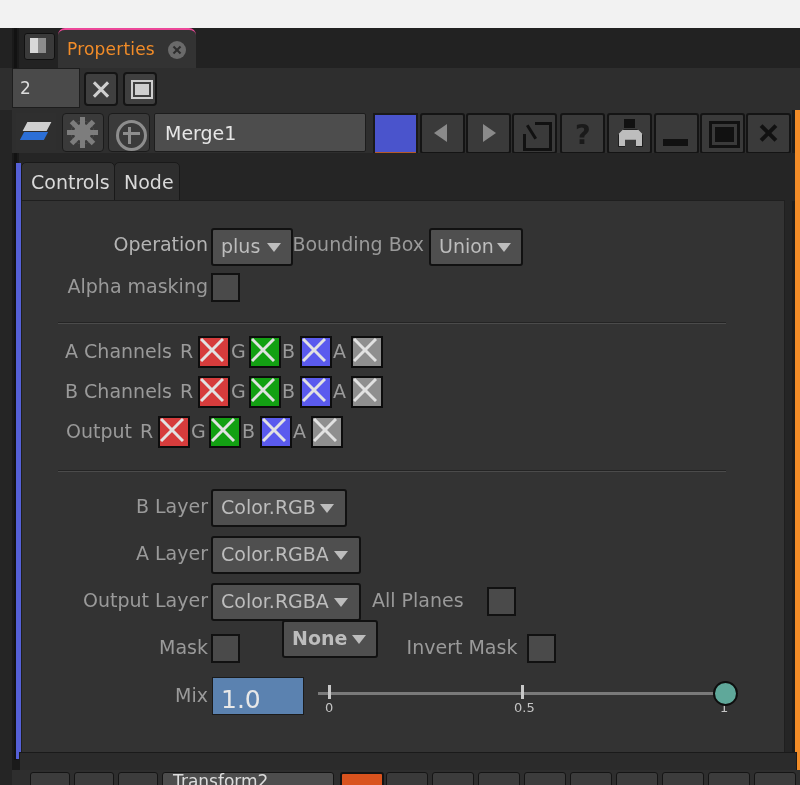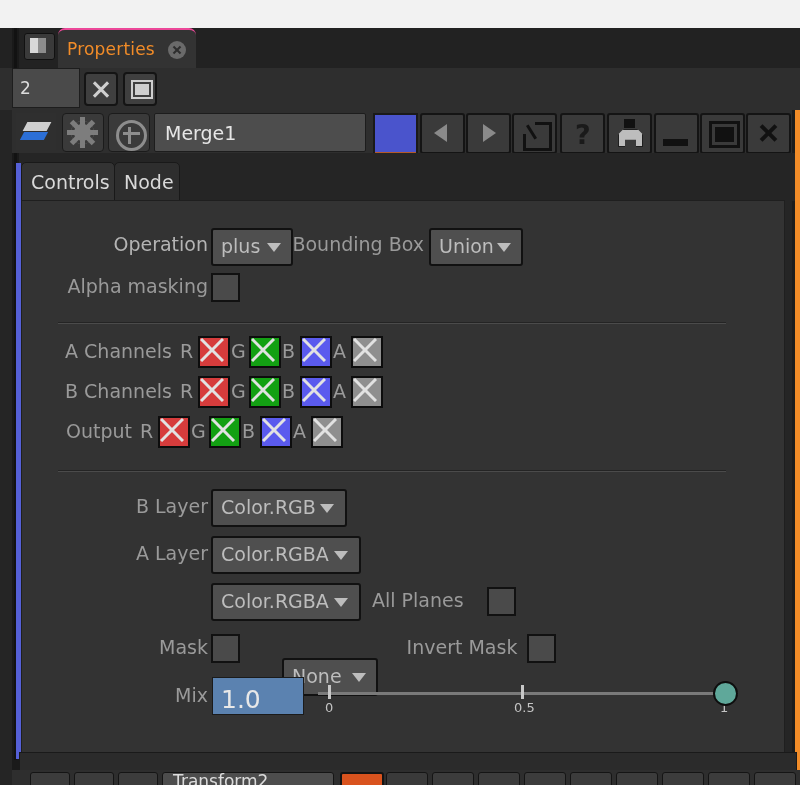--- a/index.html
+++ b/index.html
@@ -398,30 +398,31 @@
     <span>Color.RGB</span>
     <i class="cv" style="left:107px;"></i>
   </div>
 
   <div class="lbl dim" style="left:60px;top:542px;width:148px;">A Layer</div>
   <div class="dd" style="left:211px;top:536px;width:146px;">
     <span>Color.RGBA</span>
     <i class="cv" style="left:121px;"></i>
   </div>
 
+  <div class="lbl dim" style="left:40px;top:589px;width:168px;">Output Layer</div>
   <div class="dd" style="left:211px;top:583px;width:146px;">
     <span>Color.RGBA</span>
     <i class="cv" style="left:121px;"></i>
   </div>
   <div class="lbl dim" style="left:372px;top:589px;width:112px;text-align:left;">All Planes</div>
   <div class="cbx" style="left:487px;top:587px;"></div>
 
   <div class="lbl dim" style="left:100px;top:636px;width:108px;">Mask</div>
   <div class="cbx" style="left:211px;top:634px;"></div>
-  <div class="dd" style="left:282px;top:658px;width:92px;">
+  <div class="dd" style="left:282px;top:620px;width:92px;font-weight:bold;">
     <span>None</span>
     <i class="cv" style="left:68px;"></i>
   </div>
   <div class="lbl dim" style="left:400px;top:636px;width:124px;text-align:center;">Invert Mask</div>
   <div class="cbx" style="left:527px;top:634px;"></div>
 
   <div class="lbl dim" style="left:120px;top:684px;width:88px;">Mix</div>
   <div class="mixfield">
     <span>1.0</span>
   </div>

